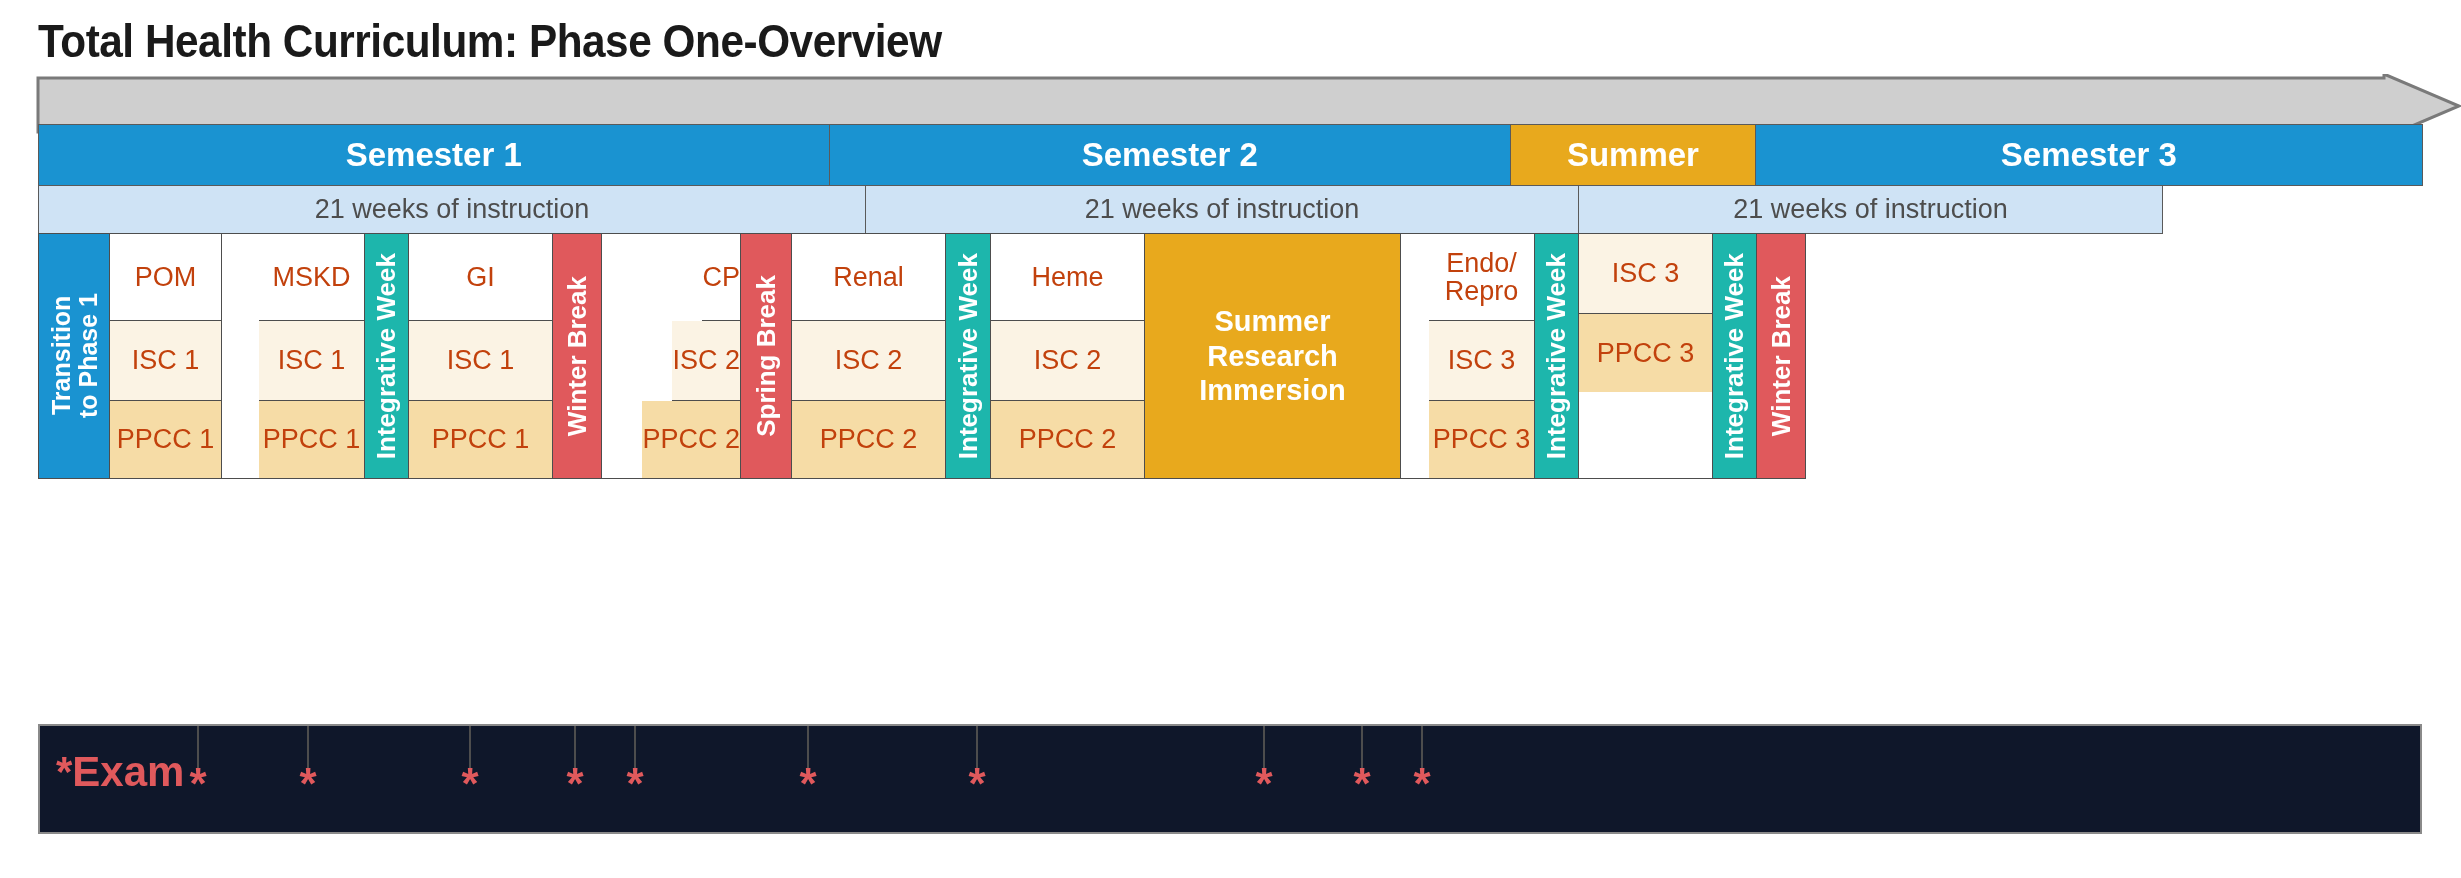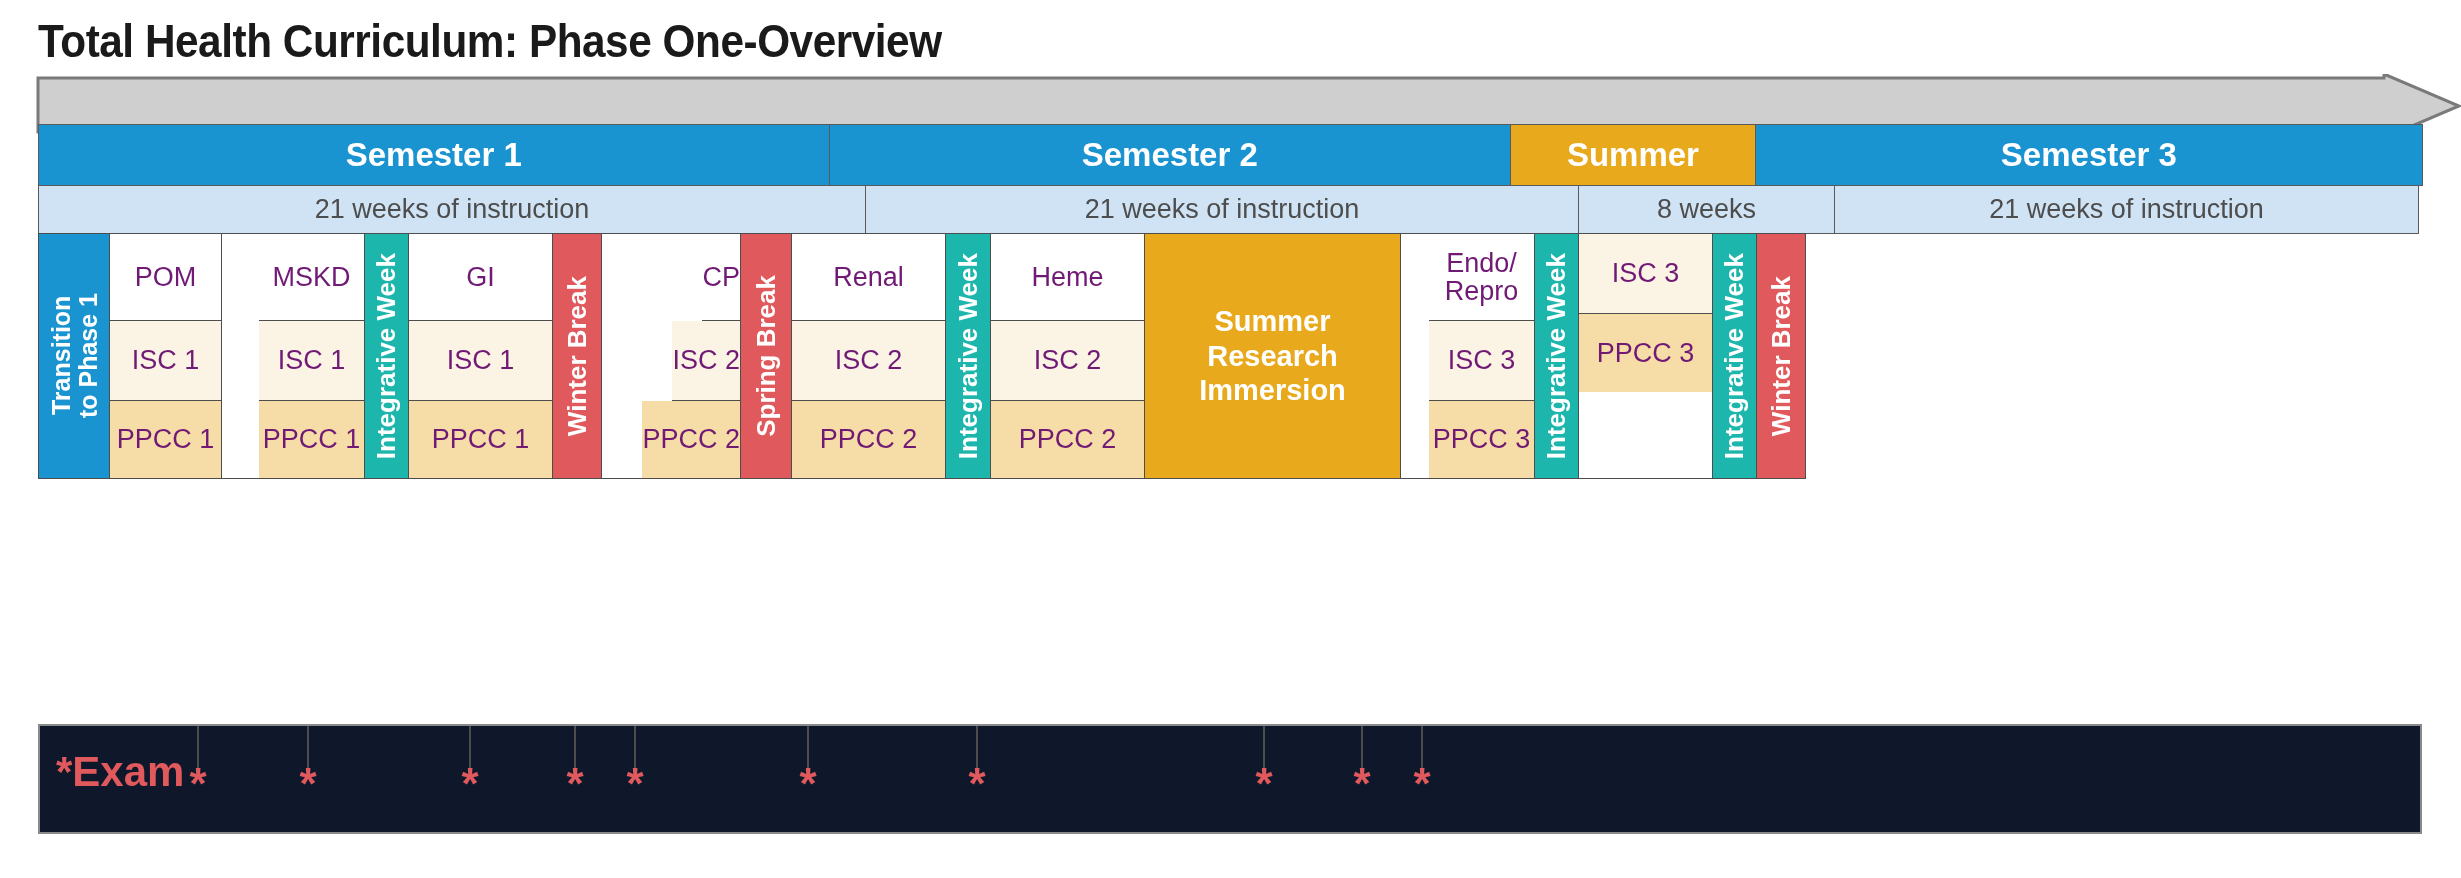--- a/index.html
+++ b/index.html
@@ -61,21 +61,21 @@
     box-sizing:border-box;
     border:1px solid #4d4d4d;
     margin-right:-1px;
     display:flex;flex-direction:column;
     overflow:hidden;
   }
   .bcol .seg{
     box-sizing:border-box;
     display:flex;align-items:center;justify-content:center;
     text-align:center;
-    color:#701a75;
+    color:#c2410c;
     font-size:27px;
     line-height:1.05;
   }
   .seg-top{height:88px;background:#ffffff;border-bottom:1px solid #4d4d4d;}
   .seg-mid{height:80px;background:#FBF3E4;border-bottom:1px solid #4d4d4d;}
   .seg-bot{height:78px;background:#F6DCA6;}
 
   
   .vcol{
     box-sizing:border-box;border:1px solid #4d4d4d;margin-right:-1px;
@@ -135,21 +135,20 @@
     <div class="row r-sem" id="sem-row">
         <div class="sem-cell sem-blue" style="width: 828px;">Semester 1</div>
         <div class="sem-cell sem-blue" style="width: 714px;">Semester 2</div>
         <div class="sem-cell sem-orange" style="width: 257px;">Summer</div>
         <div class="sem-cell sem-blue" style="width: 699px;">Semester 3</div>
       </div>
 
     <div class="row r-weeks" id="weeks-row">
         <div class="weeks-cell" style="width: 828px;">21 weeks of instruction</div>
         <div class="weeks-cell" style="width: 714px;">21 weeks of instruction</div>
-        <div class="weeks-cell" style="width: 257px;">8 weeks</div>
         <div class="weeks-cell" style="width: 585px;">21 weeks of instruction</div>
       </div>
 
     <div class="r-body" id="body-row">
         <div class="vcol v-blue" style="width: 72px;">
           <span>Transition<br>to Phase 1</span>
         </div>
         <div class="bcol" style="width: 113px;">
           <div class="seg seg-top">
             <div>POM</div>

